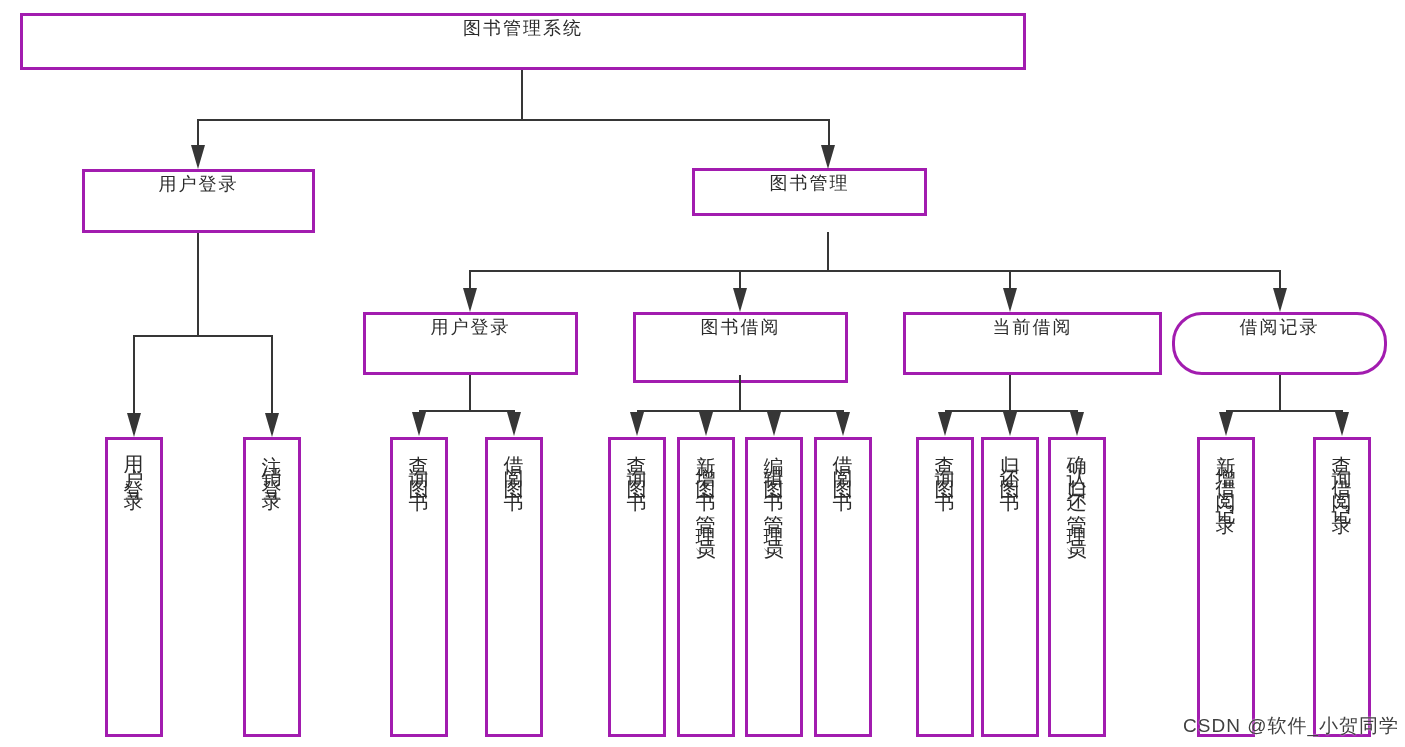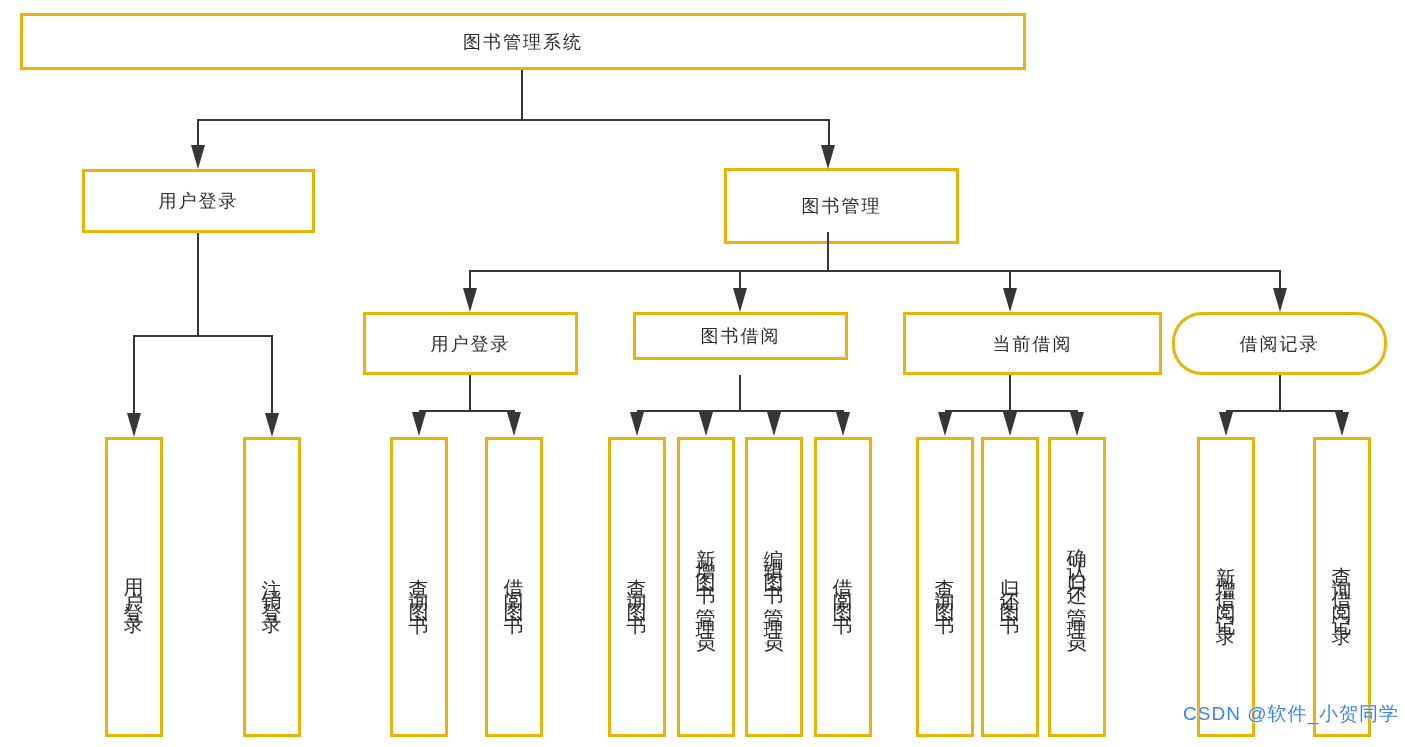--- a/index.html
+++ b/index.html
@@ -1,64 +1,64 @@
 <!DOCTYPE html>
 <html><head>
 <meta charset="utf-8">
 <style>
   html,body { margin:0; padding:0; background:#ffffff; }
   #canvas {
     position:relative; width:1405px; height:747px; background:#ffffff;
     font-family:"Liberation Sans", sans-serif; overflow:hidden;
   }
   .box {
-    position:absolute; background:#ffffff; border:3px solid #eab308;
-    box-sizing:border-box; display:flex; align-items:center; justify-content:center;
+    position:absolute; background:#ffffff; border:3px solid #a21caf;
+    box-sizing:border-box; display:flex; justify-content:center;
     color:#2b2b2b;
   }
   .h-label { font-size:18px; letter-spacing:2px; white-space:nowrap; }
   .root-label { font-size:18px; letter-spacing:2px; }
   .v-text {
     writing-mode:vertical-rl; text-orientation:mixed;
     font-size:20px; letter-spacing:12px; line-height:1.0; color:#2b2b2b;
     white-space:nowrap;
   }
   .line { position:absolute; background:#363636; }
   .ah {
     position:absolute; width:0; height:0;
     border-left:7px solid transparent; border-right:7px solid transparent;
     border-top:24px solid #363636;
   }
   .watermark {
-    position:absolute; right:6px; bottom:20px;
-    font-size:19px; letter-spacing:1px; color:#3b82f6;
+    position:absolute; right:6px; bottom:8px;
+    font-size:19px; letter-spacing:1px; color:#404040;
     text-shadow:0 0 2px #ffffff; z-index:10; white-space:nowrap;
   }
 </style>
 </head>
 <body>
 
 <div id="canvas">
 
   <div class="box" style="left:20px; top:13px; width:1006px; height:57px;">
     <span class="root-label">图书管理系统</span>
   </div>
 
   <div class="box" style="left:82px; top:169px; width:233px; height:64px;">
     <span class="h-label">用户登录</span>
   </div>
 
-  <div class="box" style="left:724px; top:168px; width:235px; height:76px;">
+  <div class="box" style="left:692px; top:168px; width:235px; height:48px;">
     <span class="h-label">图书管理</span>
   </div>
 
   <div class="box" style="left:363px; top:312px; width:215px; height:63px;">
     <span class="h-label">用户登录</span>
   </div>
-  <div class="box" style="left:633px; top:312px; width:215px; height:48px;">
+  <div class="box" style="left:633px; top:312px; width:215px; height:71px;">
     <span class="h-label">图书借阅</span>
   </div>
   <div class="box" style="left:903px; top:312px; width:259px; height:63px;">
     <span class="h-label">当前借阅</span>
   </div>
   <div class="box" style="left:1172px; top:312px; width:215px; height:63px;border-radius:30px;">
     <span class="h-label">借阅记录</span>
   </div>
 
   <div class="box" style="left:105px; top:437px; width:58px; height:300px;">

